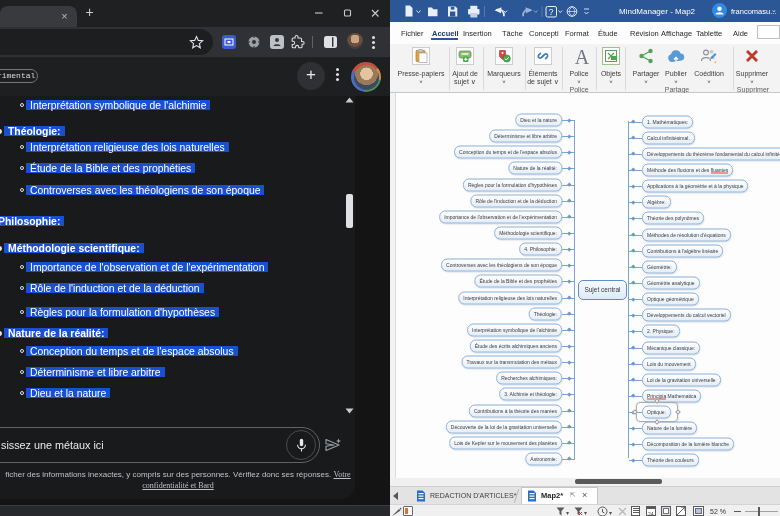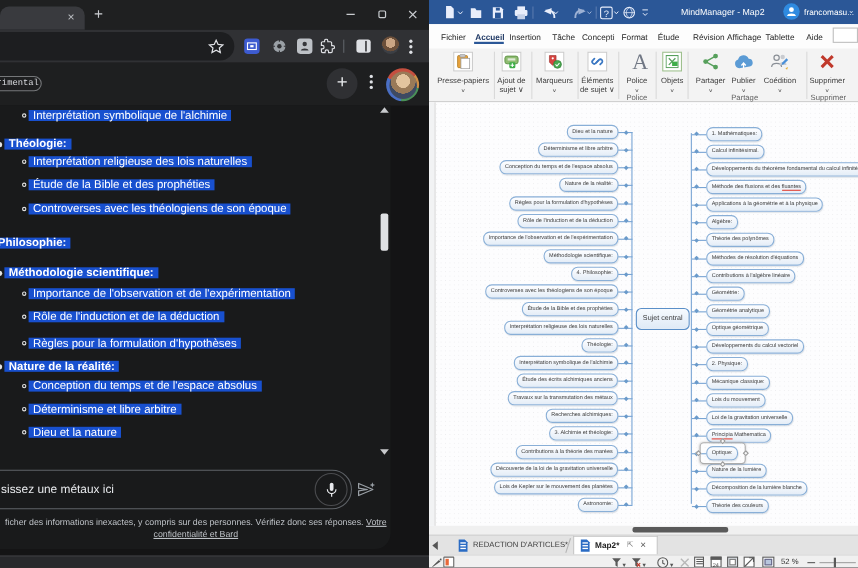--- a/index.html
+++ b/index.html
@@ -27,21 +27,21 @@
   .hl { background:#1850cf; padding:1px 4px 2px 4px; display:inline-block; height:10px; line-height:10.5px; }
   .b { font-weight:bold; }
   .cb { position:absolute; width:4px; height:4px; border:1px solid #e3e3e3; border-radius:50%; }
   .db { position:absolute; width:5px; height:5px; background:#e3e3e3; border-radius:50%; }
 
   
   #pill { position:absolute; left:-24px; top:427px; width:344px; height:36px; border:1px solid #5f6368; border-radius:18px; }
   #pilltext { position:absolute; left:1px; top:439px; font-size:10.8px; color:#e8eaed; }
   #micc { position:absolute; left:286px; top:430px; width:30px; height:30px; border:1px solid #4a4b4e; border-radius:50%; }
   #footer { position:absolute; left:0px; top:469px; width:356px; text-align:center; font-size:8px; color:#bdc1c6; line-height:11px; }
-  #footer u { text-decoration:underline; }
+  #footer u { text-decoration:underline;font-family:Liberation Serif, serif; }
   #bottomstrip { position:absolute; left:0; top:505px; width:390px; height:11px; background:#28292c; border-top:1px solid #3c3d40; }
 
   
   #mm { position:absolute; left:390px; top:0; width:390px; height:516px; background:#fff; }
   #mmtitle { position:absolute; left:0; top:0; width:390px; height:22px; background:#2b5797; color:#fff; }
   #mmmenu { position:absolute; left:0; top:22px; width:390px; height:22px; background:#fdfdfd; }
   .mtab { position:absolute; top:7px; font-size:7.5px; color:#262626; }
   #mmribbon { position:absolute; left:0; top:44px; width:390px; height:49px; background:#f3f3f3; border-bottom:1px solid #c8c8c8; }
   .rsep { position:absolute; top:3px; width:1px; height:43px; background:#d9d9d9; }
   .rlabel { position:absolute; font-size:7px; color:#3b3b3b; text-align:center; white-space:nowrap; transform:translateX(-50%); }

